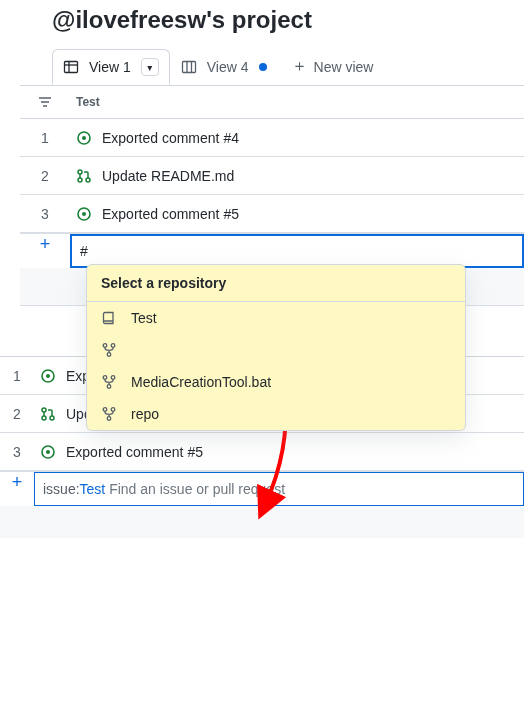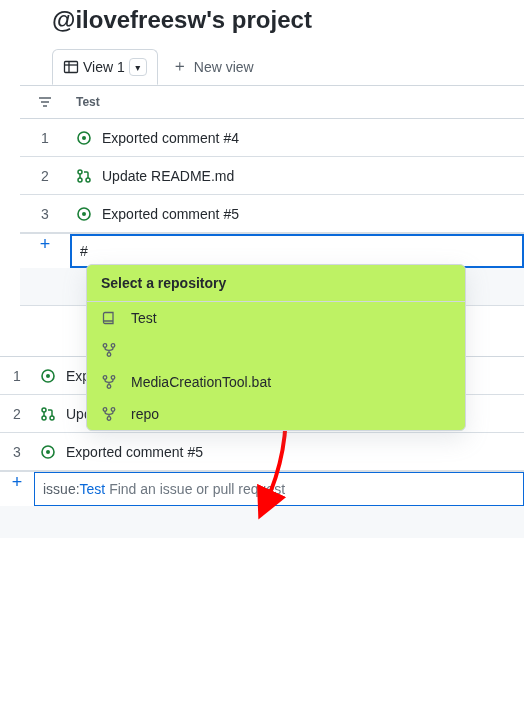--- a/index.html
+++ b/index.html
@@ -8,21 +8,21 @@
     font-size: 14px;
     color: #24292f;
     background: #fff;
     width: 524px;
     position: relative;
   }
   .wrap { padding: 0 0 0 20px; }
   .title { font-size: 24px; font-weight: 600; padding: 6px 28px 14px 32px; }
   .tabs { display: flex; align-items: center; gap: 0; padding-left: 32px; border-bottom: 1px solid #d0d7de; }
   .tab {
-    display: flex; align-items: center; gap: 4px;
+    display: flex; align-items: center; gap: 10px;
     padding: 8px 10px; font-size: 14px; color: #57606a;
     border: 1px solid transparent; cursor: pointer;
   }
   .tab.active {
     border: 1px solid #d0d7de; border-bottom-color: #fff;
     border-radius: 6px 6px 0 0; background: #fff;
     margin-bottom: -1px; color: #24292f;
   }
   .tab .dropdown-caret {
     border: 1px solid #d0d7de; border-radius: 4px;
@@ -43,21 +43,21 @@
   .input-row { display: flex; border-top: 1px solid #d8dee4; }
   .input-box {
     flex: 1; border: 2px solid #0969da; padding: 6px 8px; font-size: 14px;
     min-height: 34px; display: flex; align-items: center;
   }
   .input-box.small { border-width: 1.5px; }
   .placeholder { color: #6e7781; }
   .repofilter { color: #57606a; }
   .repofilter .repoval { color: #0969da; }
   .dropdown {
-    position: absolute; background: #bef264; border: 1px solid #d0d7de;
+    position: absolute; background: #fef9c3; border: 1px solid #d0d7de;
     border-radius: 6px; box-shadow: 0 8px 24px rgba(140,149,159,0.2);
     z-index: 10;
   }
   .dd1 { left: 86px; top: 264px; width: 380px; }
   .dd-header { padding: 10px 14px; font-weight: 600; border-bottom: 1px solid #d0d7de; font-size: 14px; }
   .dd-item { display: flex; align-items: center; gap: 14px; padding: 8px 14px; cursor: pointer; font-size: 14px; }
   .gap { height: 50px; background: #fff; }
   .section2 { border-top: 1px solid #d0d7de; }
   .dd2 { left: 115px; top: 640px; width: 195px; padding: 4px 0; }
   .dd2 .dd-item { gap: 10px; padding: 7px 12px; }
@@ -75,20 +75,29 @@
   <div class="tabs">
     <div class="tab active">
       <svg class="oc-icon" viewBox="0 0 16 16">
           <rect x="1.5" y="2.5" width="13" height="11" rx="1" fill="none" stroke="#24292f" stroke-width="1.3"></rect>
           <line x1="1.5" y1="6" x2="14.5" y2="6" stroke="#24292f" stroke-width="1.3"></line>
           <line x1="6" y1="2.5" x2="6" y2="13.5" stroke="#24292f" stroke-width="1.3"></line>
         </svg>
       <span>View 1</span>
       <span class="dropdown-caret">▾</span>
     </div>
+    <div class="tab">
+      <svg class="oc-icon" viewBox="0 0 16 16">
+          <rect x="1.5" y="2.5" width="13" height="11" rx="1" fill="none" stroke="#57606a" stroke-width="1.3"></rect>
+          <line x1="6" y1="2.5" x2="6" y2="13.5" stroke="#57606a" stroke-width="1.3"></line>
+          <line x1="10.5" y1="2.5" x2="10.5" y2="13.5" stroke="#57606a" stroke-width="1.3"></line>
+        </svg>
+      <span>View 4</span>
+      <span class="dot"></span>
+    </div>
     <div class="newview">
       <span class="plus">＋</span>
       <span>New view</span>
     </div>
   </div>
 
   <div class="header-row">
     <div class="filter-cell">
       <svg width="16" height="16" viewBox="0 0 16 16">
           <line x1="2" y1="4" x2="14" y2="4" stroke="#57606a" stroke-width="1.5"></line>

